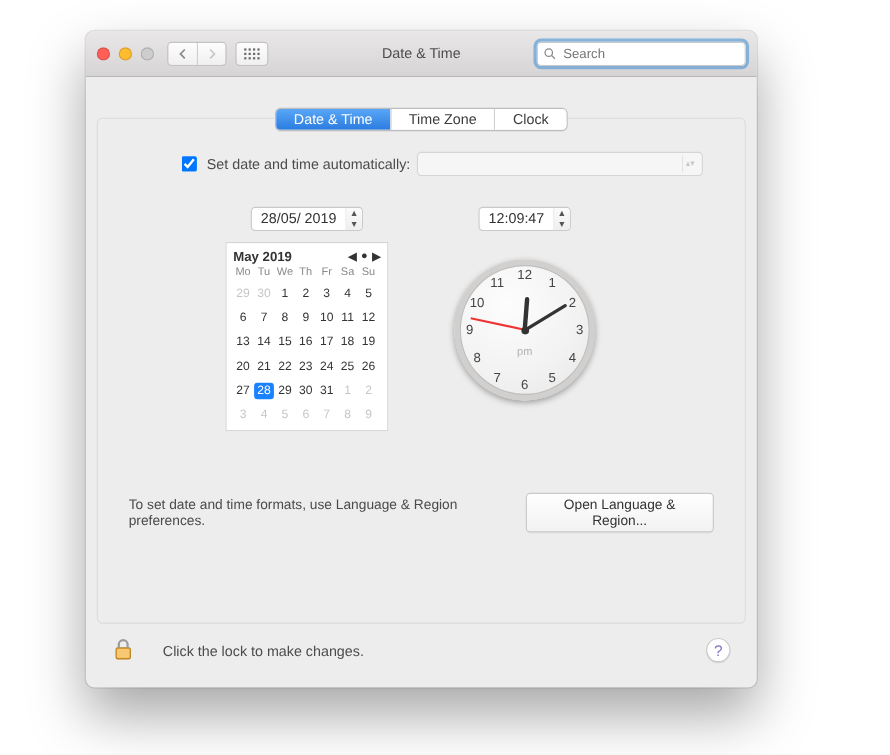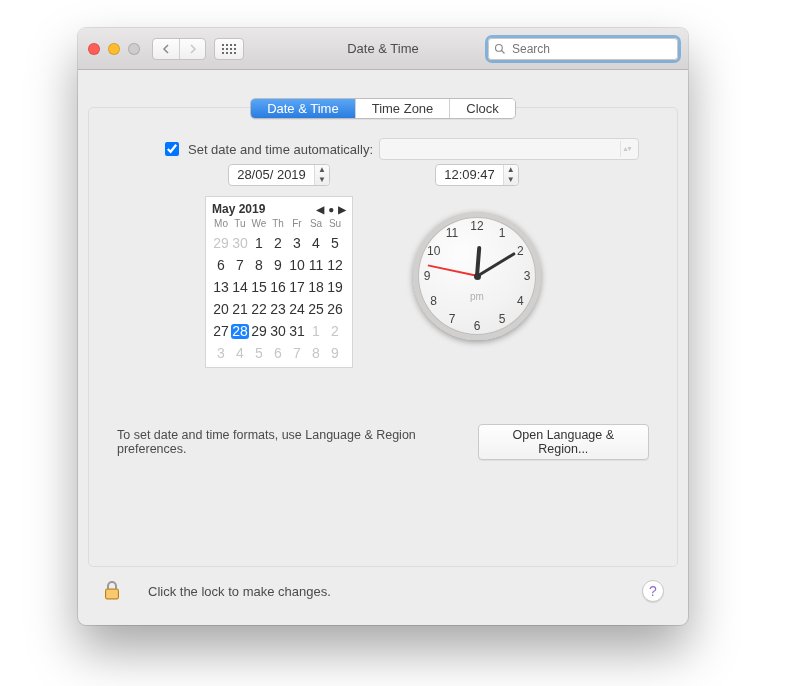--- a/index.html
+++ b/index.html
@@ -112,21 +112,21 @@
     background:#ededed;
     border:1px solid #dcdcdc;
     border-radius:5px;
     padding: 30px 28px 14px 28px;
     position:relative;
   }
   .autoset {
     display:flex; align-items:center; gap:6px;
     font-size:13px; color:#4b4b4b;
     margin-left: 44px;
-    margin-bottom: 4px;
+    margin-bottom: 28px;
   }
   .autoset input[type=checkbox]{ width:14px; height:14px; }
   .server-sel {
     flex:0 0 260px;
     height:22px; display:flex; align-items:center;
     border:1px solid #d5d5d5; border-radius:4px; background:#f6f6f6;
     color:#bdbdbd; font-size:12px; padding:0 6px;
     position:relative;
   }
   .server-sel .chev {
@@ -168,21 +168,21 @@
     display:flex; align-items:center; justify-content:space-between;
     font-weight:600; font-size:12px; margin-bottom:2px;
   }
   .calhead .nav { display:flex; gap:4px; font-size:10px; color:#333; }
   .calgrid {
     display:grid; grid-template-columns: repeat(7, 18px);
     text-align:center;
     gap: 7px 1px;
   }
   .calgrid .dow { color:#8a8a8a; font-size:10px; }
-  .calgrid .d { font-size:14px; color:#333; height:15px; line-height:15px;text-align:center; }
+  .calgrid .d { font-size:11px; color:#333; height:15px; line-height:15px;text-align:center; }
   .calgrid .d.out { color:#c6c6c6; }
   .calgrid .d.sel { background:#1a82ff; color:#fff; border-radius:3px; }
 
   .clockface {
     width:128px; height:128px; margin-top:16px;
     position:relative;
     border-radius:50%;
     background: radial-gradient(circle at 38% 32%, #fdfdfd 0%, #f2f2f2 55%, #e4e4e4 100%);
     box-shadow: 0 2px 6px rgba(0,0,0,0.35), inset 0 0 0 5px #d2d0cf, inset 0 0 0 6px #bfbebd;
   }

